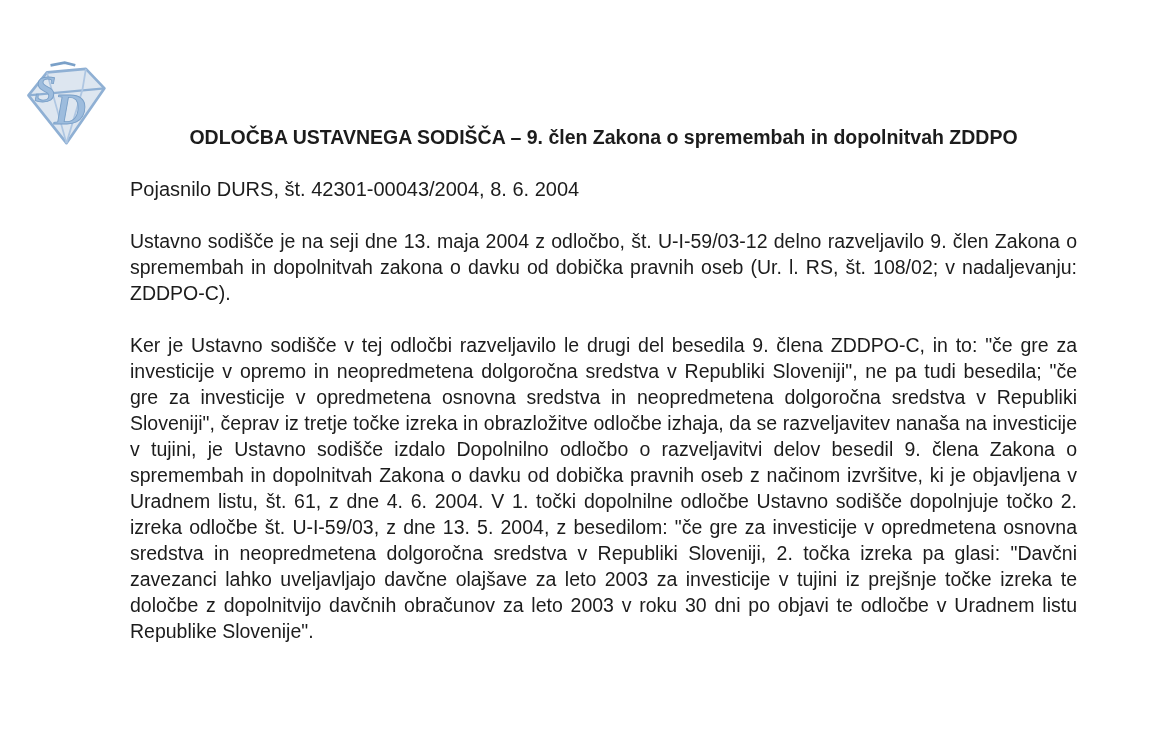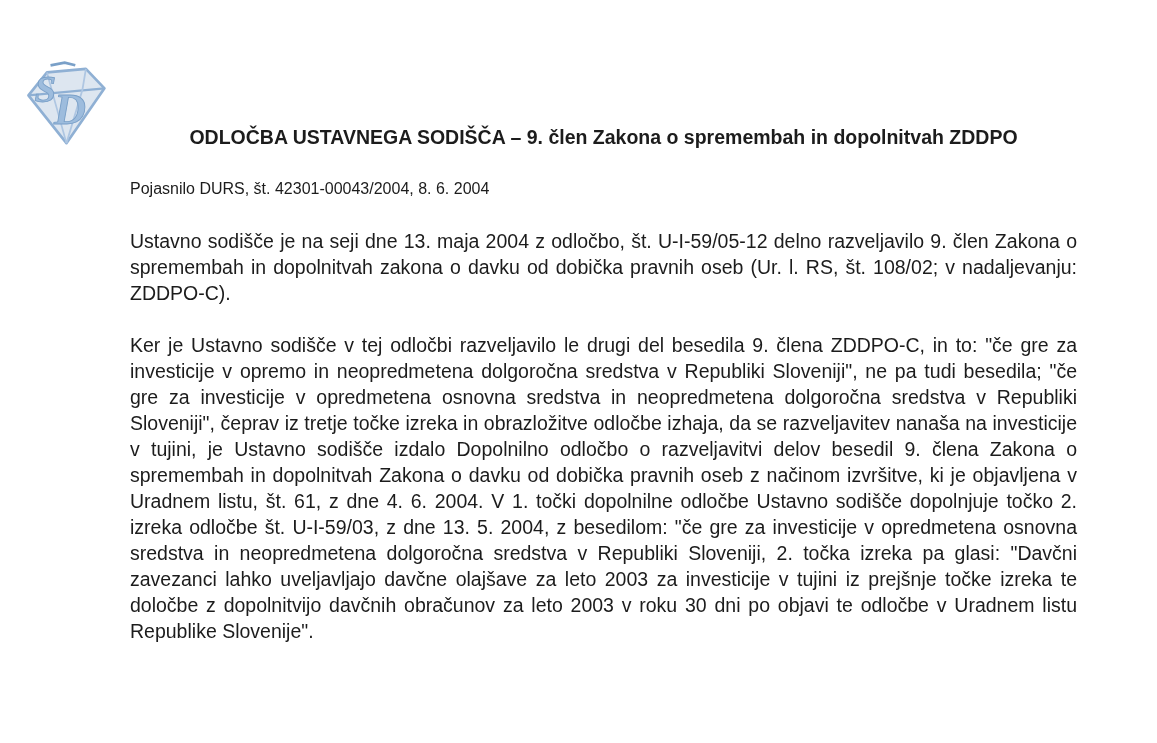--- a/index.html
+++ b/index.html
@@ -29,21 +29,21 @@
     width: 947px;
   }
   .doc-title {
     font-size: 19.5px;
     line-height: 26px;
     font-weight: bold;
     text-align: center;
     margin: 0 0 26px 0;
   }
   .reference-line {
-    font-size: 16px;
+    font-size: 20px;
     line-height: 26px;
     margin: 0 0 26px 0;
     text-align: left;
   }
   .body-paragraph {
     font-size: 19.5px;
     line-height: 26px;
     margin: 0 0 26px 0;
     text-align: justify;
   }
@@ -64,15 +64,15 @@
     <polyline points="70,8 66,32 48,92" fill="none" stroke="#aec6e2" stroke-width="2"></polyline>
 
     <text x="12" y="46" font-family="Liberation Serif, serif" font-size="44" font-weight="bold" font-style="italic" fill="#9dbcdd" stroke="#7aa0c8" stroke-width="1">S</text>
     <text x="34" y="70" font-family="Liberation Serif, serif" font-size="50" font-weight="bold" font-style="italic" fill="#9dbcdd" stroke="#7aa0c8" stroke-width="1">D</text>
   </svg>
 </div>
 
 <div class="content">
   <h1 class="doc-title">ODLOČBA USTAVNEGA SODIŠČA – 9. člen Zakona o spremembah in dopolnitvah ZDDPO</h1>
   <p class="reference-line">Pojasnilo DURS, št. 42301-00043/2004, 8. 6. 2004</p>
-  <p class="body-paragraph">Ustavno sodišče je na seji dne 13. maja 2004 z odločbo, št. U-I-59/05-12 delno razveljavilo 9. člen Zakona o spremembah in dopolnitvah zakona o davku od dobička pravnih oseb (Ur. l. RS, št. 108/02; v nadaljevanju: ZDDPO-C).</p>
+  <p class="body-paragraph">Ustavno sodišče je na seji dne 13. maja 2004 z odločbo, št. U-I-59/03-12 delno razveljavilo 9. člen Zakona o spremembah in dopolnitvah zakona o davku od dobička pravnih oseb (Ur. l. RS, št. 108/02; v nadaljevanju: ZDDPO-C).</p>
   <p class="body-paragraph">Ker je Ustavno sodišče v tej odločbi razveljavilo le drugi del besedila 9. člena ZDDPO-C, in to: "če gre za investicije v opremo in neopredmetena dolgoročna sredstva v Republiki Sloveniji", ne pa tudi besedila; "če gre za investicije v opredmetena osnovna sredstva in neopredmetena dolgoročna sredstva v Republiki Sloveniji", čeprav iz tretje točke izreka in obrazložitve odločbe izhaja, da se razveljavitev nanaša na investicije v tujini, je Ustavno sodišče izdalo Dopolnilno odločbo o razveljavitvi delov besedil 9. člena Zakona o spremembah in dopolnitvah Zakona o davku od dobička pravnih oseb z načinom izvršitve, ki je objavljena v Uradnem listu, št. 61, z dne 4. 6. 2004. V 1. točki dopolnilne odločbe Ustavno sodišče dopolnjuje točko 2. izreka odločbe št. U-I-59/03, z dne 13. 5. 2004, z besedilom: "če gre za investicije v opredmetena osnovna sredstva in neopredmetena dolgoročna sredstva v Republiki Sloveniji, 2. točka izreka pa glasi: "Davčni zavezanci lahko uveljavljajo davčne olajšave za leto 2003 za investicije v tujini iz prejšnje točke izreka te določbe z dopolnitvijo davčnih obračunov za leto 2003 v roku 30 dni po objavi te odločbe v Uradnem listu Republike Slovenije".</p>
 </div>
 
 </body></html>

